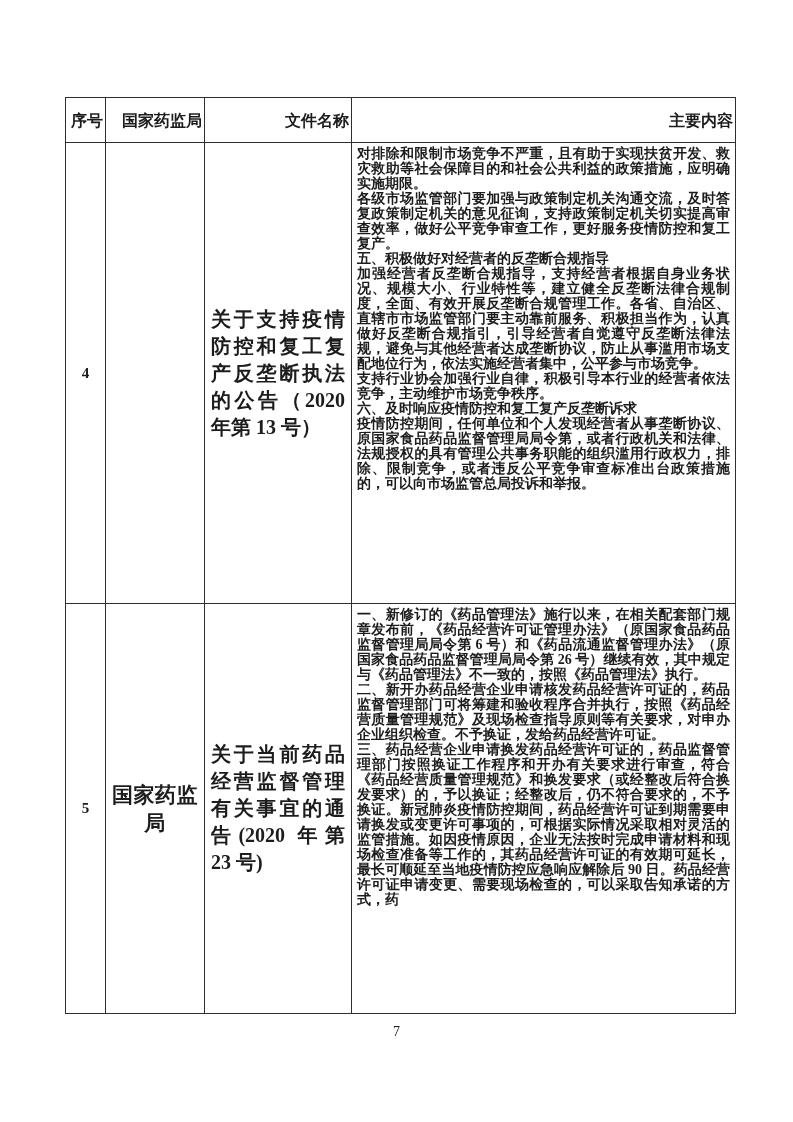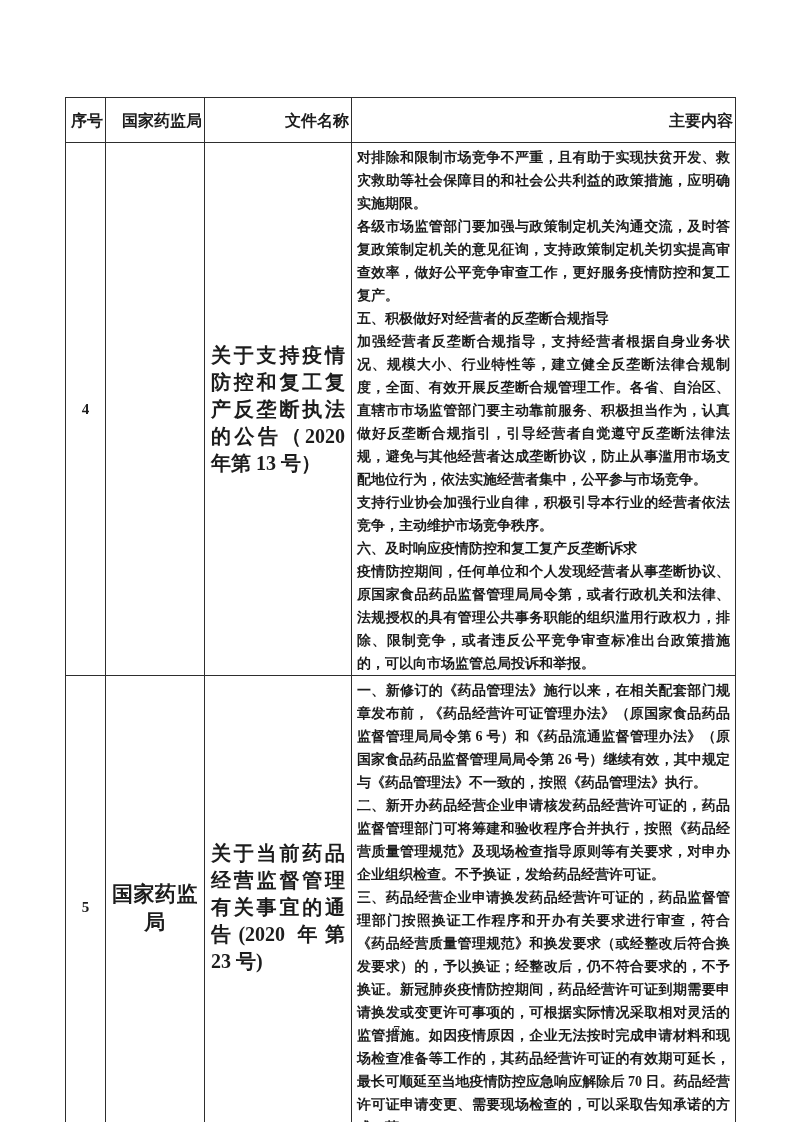--- a/index.html
+++ b/index.html
@@ -56,21 +56,21 @@
   td.cell-title {
     vertical-align: middle;
     font-size: 20px;
     line-height: 27px;
     padding: 4px 6px;
     text-align: justify;
   }
   td.cell-main {
     vertical-align: top;
     font-size: 14px;
-    line-height: 23px;
+    line-height: 15px;
     padding: 3px 5px 0 5px;
   }
   td.cell-main p {
     text-align: justify;
     text-justify: inter-ideograph;
     margin: 0;
   }
   .page-number {
     position: absolute;
     top: 1024px;
@@ -117,21 +117,21 @@
           <p>疫情防控期间，任何单位和个人发现经营者从事垄断协议、原国家食品药品监督管理局局令第，或者行政机关和法律、法规授权的具有管理公共事务职能的组织滥用行政权力，排除、限制竞争，或者违反公平竞争审查标准出台政策措施的，可以向市场监管总局投诉和举报。</p>
         </td>
       </tr>
       <tr class="row-5">
         <td class="cell-index">5</td>
         <td class="cell-agency">国家药监局</td>
         <td class="cell-title">关于当前药品经营监督管理有关事宜的通告(2020 年第 23 号)</td>
         <td class="cell-main">
           <p>一、新修订的《药品管理法》施行以来，在相关配套部门规章发布前，《药品经营许可证管理办法》（原国家食品药品监督管理局局令第 6 号）和《药品流通监督管理办法》（原国家食品药品监督管理局局令第 26 号）继续有效，其中规定与《药品管理法》不一致的，按照《药品管理法》执行。</p>
           <p>二、新开办药品经营企业申请核发药品经营许可证的，药品监督管理部门可将筹建和验收程序合并执行，按照《药品经营质量管理规范》及现场检查指导原则等有关要求，对申办企业组织检查。不予换证，发给药品经营许可证。</p>
-          <p>三、药品经营企业申请换发药品经营许可证的，药品监督管理部门按照换证工作程序和开办有关要求进行审查，符合《药品经营质量管理规范》和换发要求（或经整改后符合换发要求）的，予以换证；经整改后，仍不符合要求的，不予换证。新冠肺炎疫情防控期间，药品经营许可证到期需要申请换发或变更许可事项的，可根据实际情况采取相对灵活的监管措施。如因疫情原因，企业无法按时完成申请材料和现场检查准备等工作的，其药品经营许可证的有效期可延长，最长可顺延至当地疫情防控应急响应解除后 70 日。药品经营许可证申请变更、需要现场检查的，可以采取告知承诺的方式，药</p>
+          <p>三、药品经营企业申请换发药品经营许可证的，药品监督管理部门按照换证工作程序和开办有关要求进行审查，符合《药品经营质量管理规范》和换发要求（或经整改后符合换发要求）的，予以换证；经整改后，仍不符合要求的，不予换证。新冠肺炎疫情防控期间，药品经营许可证到期需要申请换发或变更许可事项的，可根据实际情况采取相对灵活的监管措施。如因疫情原因，企业无法按时完成申请材料和现场检查准备等工作的，其药品经营许可证的有效期可延长，最长可顺延至当地疫情防控应急响应解除后 90 日。药品经营许可证申请变更、需要现场检查的，可以采取告知承诺的方式，药</p>
         </td>
       </tr>
     </tbody>
   </table>
 
   <div class="page-number">7</div>
 
 </div>
 
 </body></html>

